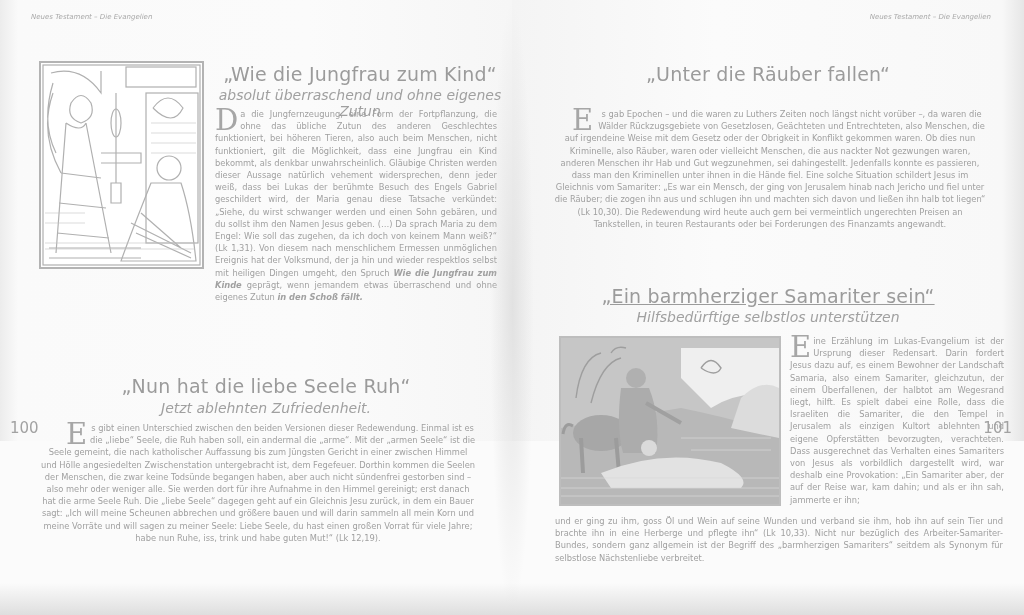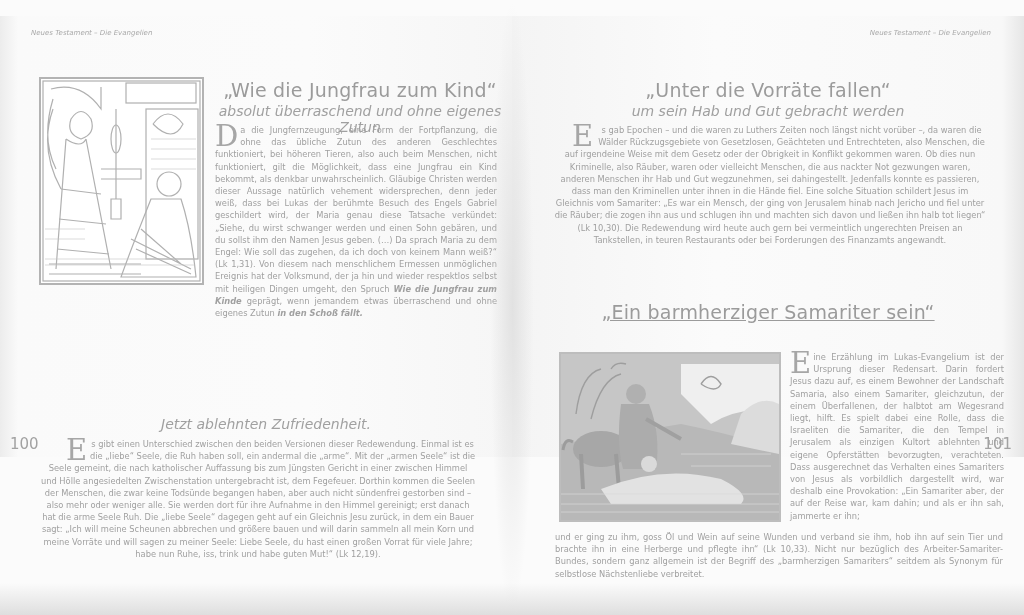--- a/index.html
+++ b/index.html
@@ -3,21 +3,21 @@
 <meta charset="utf-8">
 <style>
   html, body { margin:0; padding:0; }
   body {
     width:1024px; height:615px; overflow:hidden; position:relative;
     background:#fbfbfb;
     font-family:"Liberation Sans", sans-serif;
     color:#9a9a9a;
   }
   .spread { position:absolute; inset:0; }
-  .page { position:absolute; top:16px; width:512px; height:441px; }
+  .page { position:absolute; top:0; width:512px; height:441px; }
   .page.left { left:0; background:linear-gradient(to right,#ececec 0,#fafafa 18px,#fbfbfb 60%,#f6f6f6 100%); }
   .page.right { left:512px; background:linear-gradient(to left,#e6e6e6 0,#f8f8f8 22px,#fbfbfb 60%,#f4f4f4 100%); }
   .gutter {
     position:absolute; left:490px; top:0; width:44px; height:615px;
     background:radial-gradient(ellipse at center, rgba(210,210,210,.55) 0%, rgba(240,240,240,0) 70%);
   }
   .bottom-band {
     position:absolute; left:0; right:0; bottom:0; height:32px;
     background:linear-gradient(to bottom, rgba(250,250,250,0), rgba(215,215,215,.8));
   }
@@ -86,38 +86,39 @@
         </g>
       </svg>
     </div>
 
     <div class="title" style="left:212px; width:296px; top:63px;">„Wie die Jungfrau zum Kind“</div>
     <div class="subtitle" style="left:212px; width:296px; top:87px;">absolut überraschend und ohne eigenes Zutun</div>
     <div class="body justify" style="left:215px; width:282px; top:108px;">
       <span class="dropcap">D</span><span>a die Jungfernzeugung, eine Form der Fortpflanzung, die ohne das übliche Zutun des anderen Geschlechtes funktioniert, bei höheren Tieren, also auch beim Menschen, nicht funktioniert, gilt die Möglichkeit, dass eine Jungfrau ein Kind bekommt, als denkbar unwahrscheinlich. Gläubige Christen werden dieser Aussage natürlich vehement widersprechen, denn jeder weiß, dass bei Lukas der berühmte Besuch des Engels Gabriel geschildert wird, der Maria genau diese Tatsache verkündet: „Siehe, du wirst schwanger werden und einen Sohn gebären, und du sollst ihm den Namen Jesus geben. (…) Da sprach Maria zu dem Engel: Wie soll das zugehen, da ich doch von keinem Mann weiß?“ (Lk 1,31). Von diesem nach menschlichem Ermessen unmöglichen Ereignis hat der Volksmund, der ja hin und wieder respektlos selbst mit heiligen Dingen umgeht, den Spruch </span><em>Wie die Jungfrau zum Kinde</em><span> geprägt, wenn jemandem etwas überraschend und ohne eigenes Zutun </span><em>in den Schoß fällt.</em>
     </div>
 
+    <div class="title" style="left:30px; width:472px; top:375px;">„Nun hat die liebe Seele Ruh“</div>
     <div class="subtitle" style="left:30px; width:472px; top:400px;">Jetzt ablehnten Zufriedenheit.</div>
     <div class="body center" style="left:40px; width:436px; top:422px;">
       <span class="dropcap" style="margin-left:26px;">E</span><span>s gibt einen Unterschied zwischen den beiden Versionen dieser Redewendung. Einmal ist es die „liebe“ Seele, die Ruh haben soll, ein andermal die „arme“. Mit der „armen Seele“ ist die Seele gemeint, die nach katholischer Auffassung bis zum Jüngsten Gericht in einer zwischen Himmel und Hölle angesiedelten Zwischenstation untergebracht ist, dem Fegefeuer. Dorthin kommen die Seelen der Menschen, die zwar keine Todsünde begangen haben, aber auch nicht sündenfrei gestorben sind – also mehr oder weniger alle. Sie werden dort für ihre Aufnahme in den Himmel gereinigt; erst danach hat die arme Seele Ruh. Die „liebe Seele“ dagegen geht auf ein Gleichnis Jesu zurück, in dem ein Bauer sagt: „Ich will meine Scheunen abbrechen und größere bauen und will darin sammeln all mein Korn und meine Vorräte und will sagen zu meiner Seele: Liebe Seele, du hast einen großen Vorrat für viele Jahre; habe nun Ruhe, iss, trink und habe guten Mut!“ (Lk 12,19).</span>
     </div>
 
     <div class="page-number" style="left:10px;">100</div>
   </div>
 
   <div class="page right">
     <div class="running-head" style="right:33px;">Neues Testament – Die Evangelien</div>
 
-    <div class="title" style="left:20px; width:472px; top:63px;">„Unter die Vorräte fallen“</div>
-    <div class="subtitle" style="left:20px; width:472px; top:87px;">um sein Hab und Gut gebracht werden</div>
+    <div class="title" style="left:20px; width:472px; top:63px;">„Unter die Räuber fallen“</div>
     <div class="body center" style="left:40px; width:436px; top:108px;">
       <span class="dropcap" style="margin-left:20px;">E</span><span>s gab Epochen – und die waren zu Luthers Zeiten noch längst nicht vorüber –, da waren die Wälder Rückzugsgebiete von Gesetzlosen, Geächteten und Entrechteten, also Menschen, die auf irgendeine Weise mit dem Gesetz oder der Obrigkeit in Konflikt gekommen waren. Ob dies nun Kriminelle, also Räuber, waren oder vielleicht Menschen, die aus nackter Not gezwungen waren, anderen Menschen ihr Hab und Gut wegzunehmen, sei dahingestellt. Jedenfalls konnte es passieren, dass man den Kriminellen unter ihnen in die Hände fiel. Eine solche Situation schildert Jesus im Gleichnis vom Samariter: „Es war ein Mensch, der ging von Jerusalem hinab nach Jericho und fiel unter die Räuber; die zogen ihn aus und schlugen ihn und machten sich davon und ließen ihn halb tot liegen“ (Lk 10,30). Die Redewendung wird heute auch gern bei vermeintlich ungerechten Preisen an Tankstellen, in teuren Restaurants oder bei Forderungen des Finanzamts angewandt.</span>
     </div>
 
     <div class="title" style="left:20px; width:472px; top:285px;text-decoration:underline;">„Ein barmherziger Samariter sein“</div>
+    <div class="subtitle" style="left:20px; width:472px; top:309px;">Hilfsbedürftige selbstlos unterstützen</div>
 
     <div class="woodcut" style="left:47px; top:336px; width:218px; height:166px; background:#c9c9c9; border-color:#bdbdbd;">
       <svg width="218" height="166" viewBox="0 0 218 166">
         <rect x="0" y="0" width="218" height="166" fill="#c6c6c6"></rect>
         <path d="M120 10 L218 10 L218 60 Q180 50 150 70 Q130 50 120 40 Z" fill="#efefef"></path>
         <path d="M0 90 Q60 80 120 70 Q170 80 218 95 L218 166 L0 166 Z" fill="#b8b8b8"></path>
         <path d="M180 60 Q200 40 218 50 L218 100 L170 90 Z" fill="#dcdcdc"></path>
         <g stroke="#9e9e9e" stroke-width="1.4" fill="none">
           <path d="M15 60 Q20 20 40 15 M30 65 Q40 25 60 20 M50 15 q5 -8 15 -5"></path>
           <path d="M140 30 q10 -15 20 0 q-5 10 -20 0"></path>

